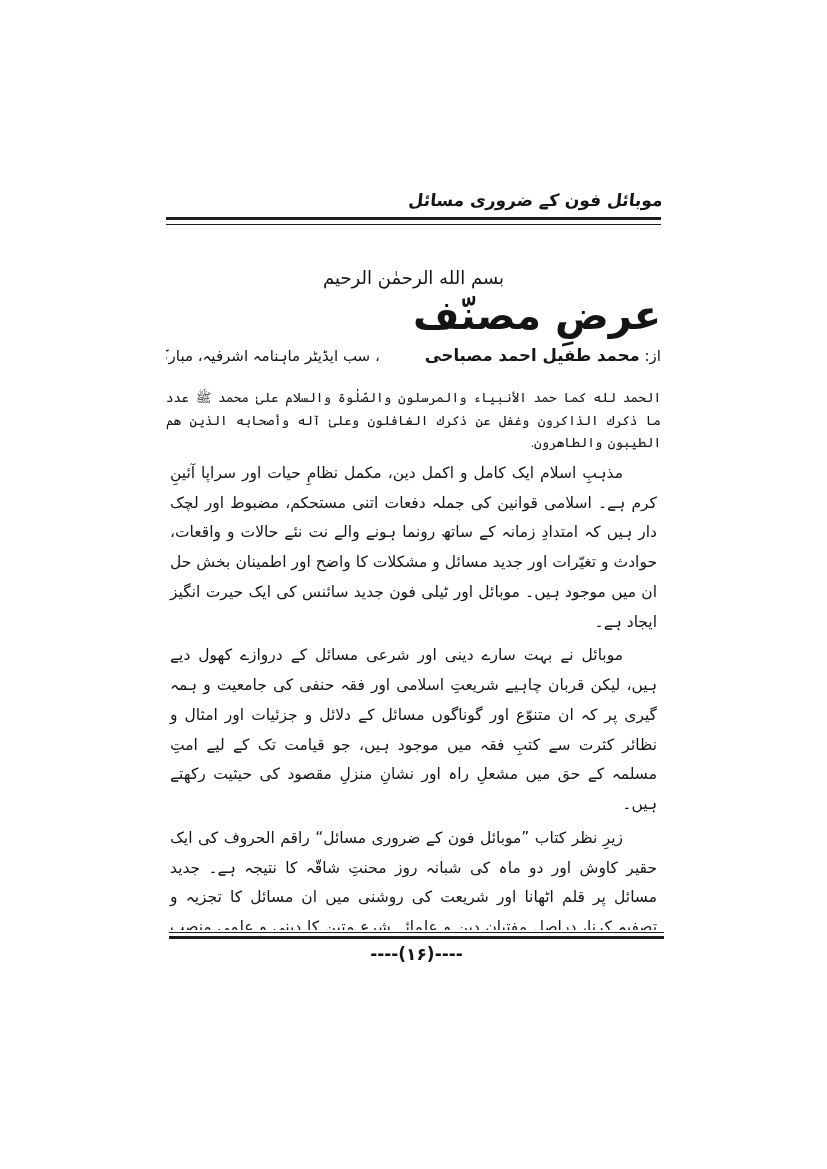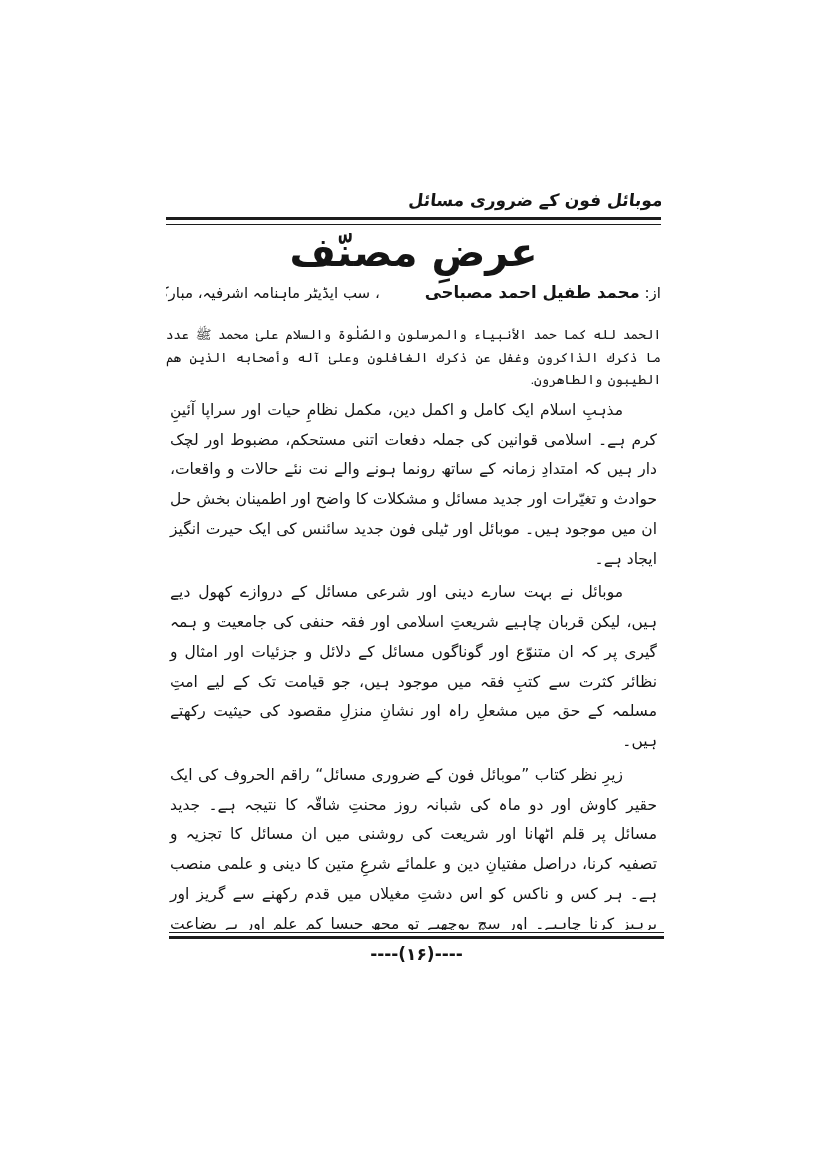--- a/index.html
+++ b/index.html
@@ -46,21 +46,20 @@
     border-bottom: 3px solid #1c1c1c;
   }
   .bismillah {
     direction: rtl;
     text-align: center;
     font-size: 18px;
     margin-top: 42px;
   }
   .chapter-title {
     direction: rtl;
-    text-align: center;
     font-size: 40px;
     font-weight: bold;
     margin: 4px 0 8px 0;
     line-height: 1.15;
   }
   .byline {
     direction: rtl;
     text-align: center;
     font-size: 15px;
     margin-bottom: 22px;
@@ -108,20 +107,21 @@
 
 <div class="page">
 
   <div class="main">
 
     <header>
       <div class="running-title">موبائل فون کے ضروری مسائل</div>
       <div class="rule-double"></div>
     </header>
 
+    <div class="bismillah">بسم الله الرحمٰن الرحيم</div>
 
     <h1 class="chapter-title">عرضِ مصنّف</h1>
 
     <div class="byline">
       <span>از:</span>
       <span class="byline-name">محمد طفیل احمد مصباحی</span><span>، سب ایڈیٹر ماہنامہ اشرفیہ، مبارک پور، اعظم گڑھ</span>
     </div>
 
     <p class="arabic-par">الحمد لله كما حمد الأنبياء والمرسلون والصّلٰوة والسلام علىٰ محمد ﷺ عدد ما ذكرك الذاكرون وغفل عن ذكرك الغافلون وعلىٰ آله وأصحابه الذين هم الطيبون والطاهرون.</p>
 

